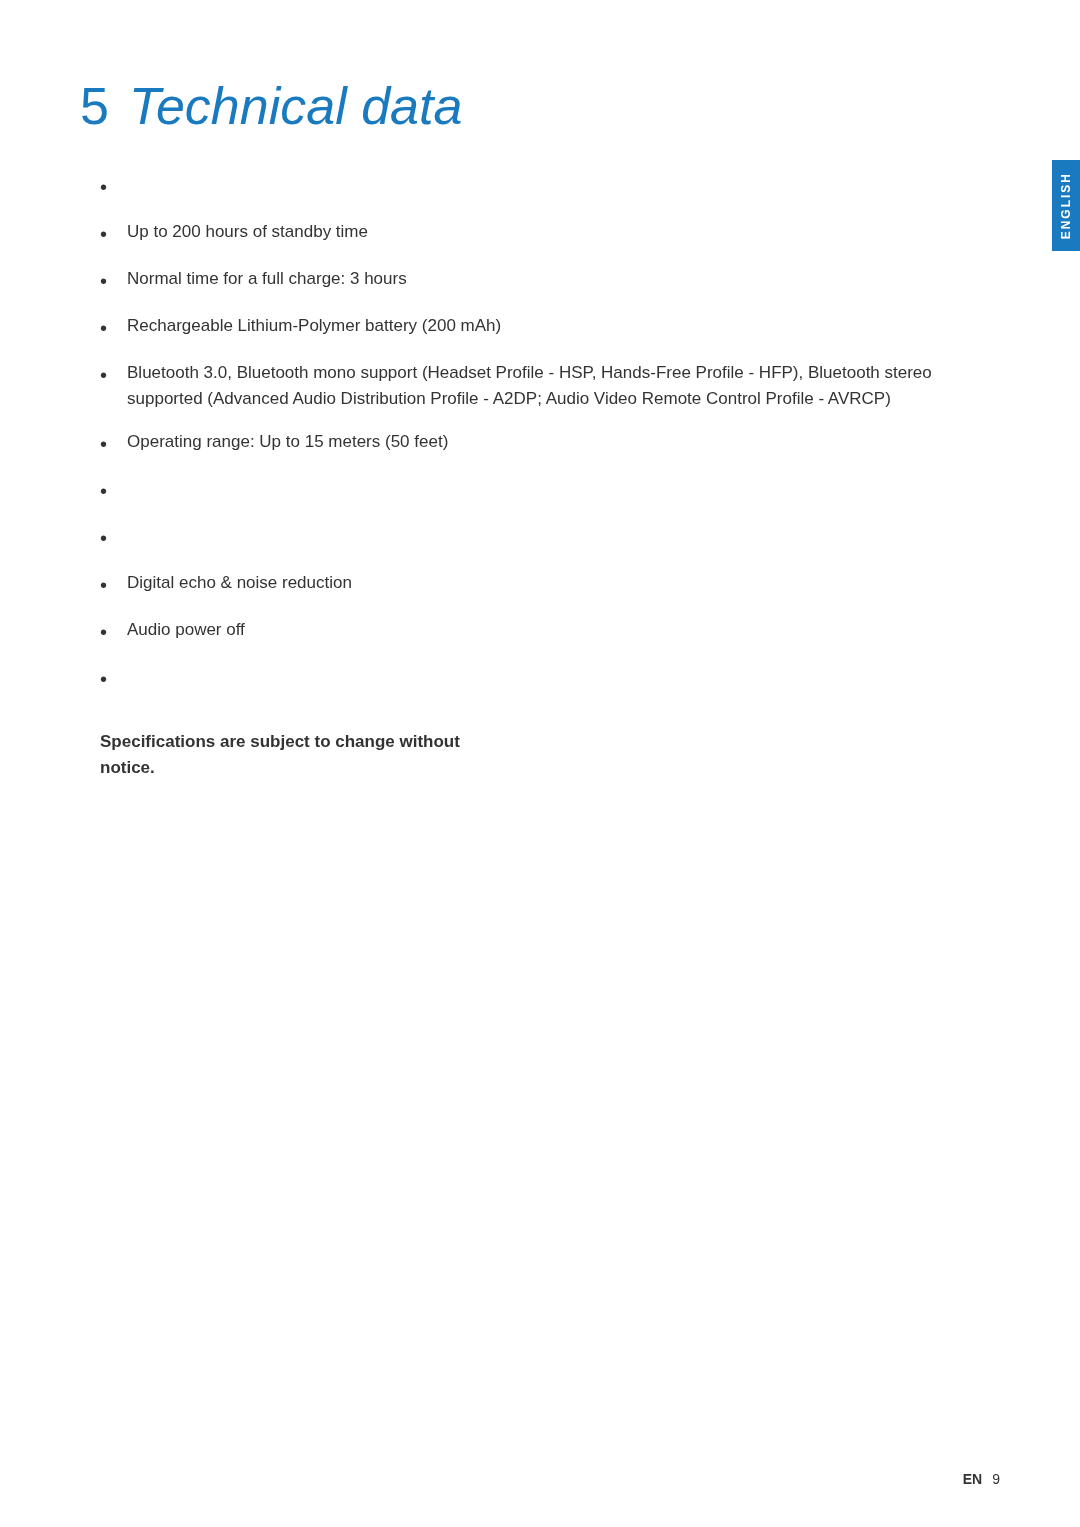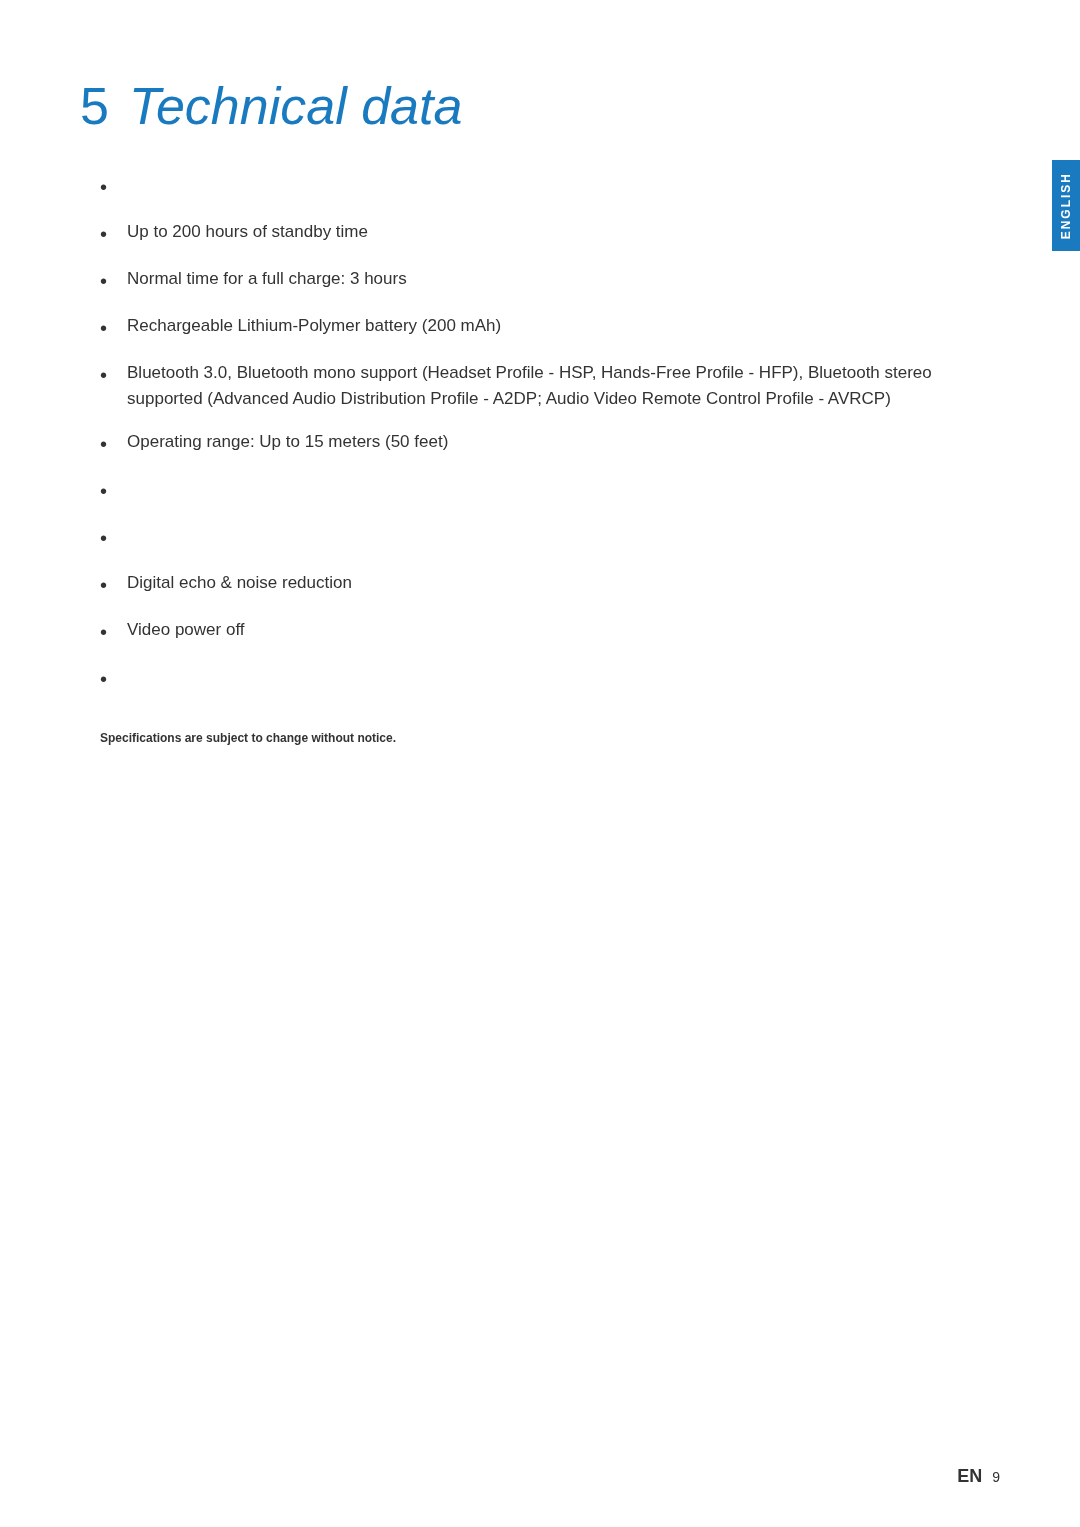--- a/index.html
+++ b/index.html
@@ -97,38 +97,38 @@
       flex-shrink: 0;
       margin-top: 1px;
     }
 
     .bullet-text {
       flex: 1;
     }
 
     .specifications-note {
       margin-top: 36px;
-      font-size: 12px;
+      font-size: 17px;
       font-weight: bold;
       color: #333333;
       line-height: 1.5;
       max-width: 380px;
     }
 
     .footer-area {
       position: absolute;
       bottom: 40px;
       right: 80px;
       display: flex;
       align-items: center;
       gap: 10px;
     }
 
     .footer-lang {
-      font-size: 18px;
+      font-size: 14px;
       color: #333333;
       font-weight: bold;
       text-align: right;
     }
 
     .footer-page {
       font-size: 14px;
       color: #333333;
     }
   </style>
@@ -176,21 +176,21 @@
         </li>
         <li>
           <span class="bullet-dot">•</span>
         </li>
         <li>
           <span class="bullet-dot">•</span>
           <span class="bullet-text">Digital echo &amp; noise reduction</span>
         </li>
         <li>
           <span class="bullet-dot">•</span>
-          <span class="bullet-text">Video power off</span>
+          <span class="bullet-text">Audio power off</span>
         </li>
         <li>
           <span class="bullet-dot">•</span>
         </li>
       </ul>
 
     <div class="specifications-note">Specifications are subject to change without notice.</div>
   </div>
 
   <div class="footer-area">

